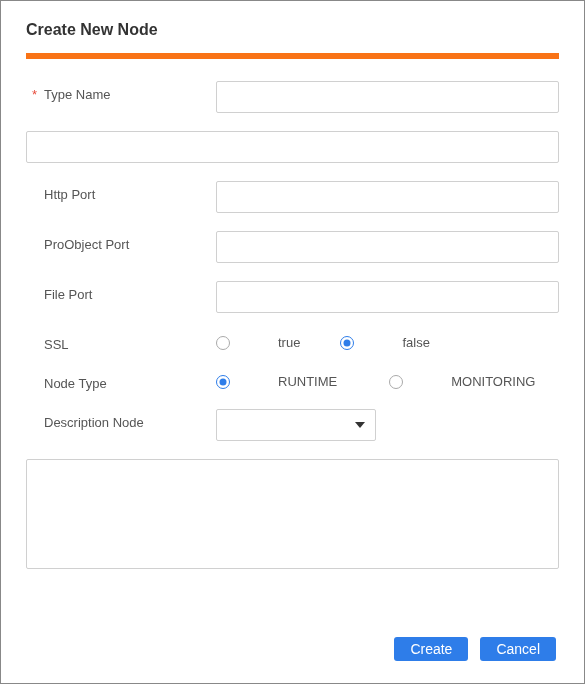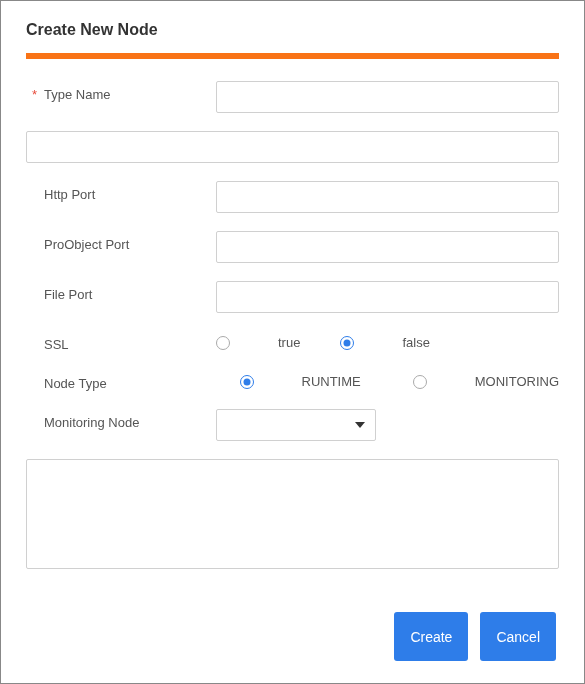--- a/index.html
+++ b/index.html
@@ -67,21 +67,20 @@
       resize: none;
       font-family: inherit;
     }
     .radio-group {
       display: flex;
       gap: 40px;
       padding-top: 4px;
     }
     .radio-group.wide {
       gap: 52px;
-      justify-content: flex-end;
     }
     .radio-item {
       display: flex;
       align-items: center;
       gap: 8px;
       cursor: pointer;
     }
     .radio-circle {
       width: 14px;
       height: 14px;
@@ -132,21 +131,21 @@
     }
     .button-row {
       position: absolute;
       bottom: 22px;
       right: 28px;
       display: flex;
       gap: 12px;
     }
     .btn {
       min-width: 74px;
-      height: 49px;
+      height: 24px;
       border: none;
       border-radius: 3px;
       background: #2e7de9;
       color: #fff;
       font-size: 14px;
       cursor: pointer;
       padding: 0 16px;
     }
   </style>
 </head>
@@ -229,21 +228,21 @@
         <div class="radio-item">
           <span class="radio-circle"></span>
           <span class="radio-label">MONITORING</span>
         </div>
       </div>
     </div>
   </div>
 
   <div class="form-row">
     <div class="form-label">
-      <span>Monitoring Node</span>
+      <span>Description Node</span>
     </div>
     <div class="form-control-wrap">
       <div class="select-box">
         <span class="select-value"></span>
         <span class="caret-down"></span>
       </div>
     </div>
   </div>
 
   <div class="form-row">

